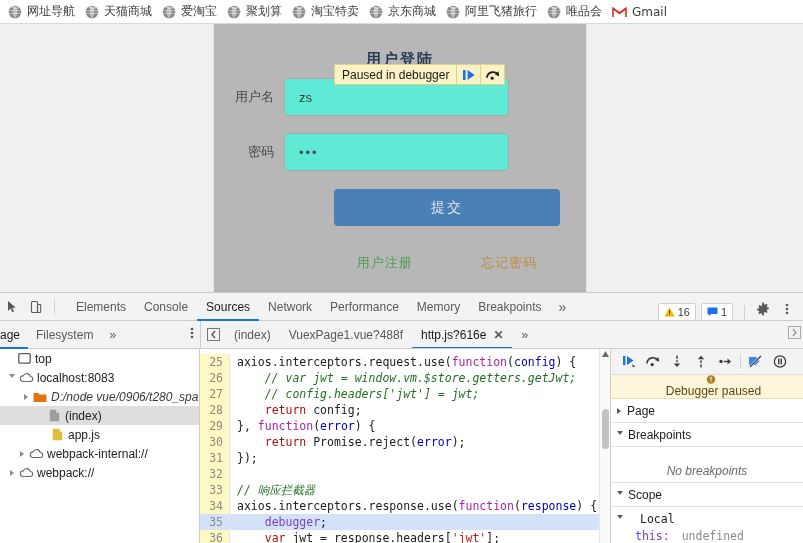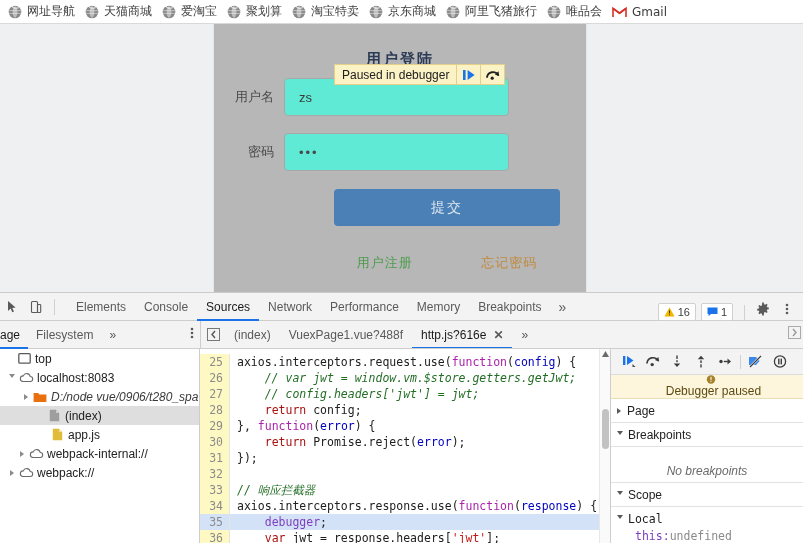--- a/index.html
+++ b/index.html
@@ -227,21 +227,21 @@
   .caret { width:0;height:0;border-left:4px solid #5a5a5a;border-top:3.5px solid transparent;border-bottom:3.5px solid transparent;margin-right:6px;}
   .caret.open { border-left:3.5px solid transparent;border-right:3.5px solid transparent;border-top:4px solid #5a5a5a;margin-right:5px;}
   .dbg-empty {
     height:24px; display:flex; align-items:center; justify-content:center;
     font-size:12px; color:#6a6a6a; font-style:italic; border-bottom:1px solid #e2e2e2;
     font-family:"Liberation Sans", sans-serif;
     margin-top:12px;
   }
   .scope-row {
     display:flex; align-items:center; height:17px; font-size:11.5px;
-    font-family:"DejaVu Sans Mono", monospace; white-space:nowrap;
+    font-family:"DejaVu Sans Mono", monospace; white-space:nowrap;gap:12px;
   }
   .scope-name { color:#7d3fbf; }
   .scope-val { color:#8b8b8b; }
 </style>
 </head>
 <body>
 
 <div id="app">
 
   <div class="bookmark-bar" id="bmbar">

